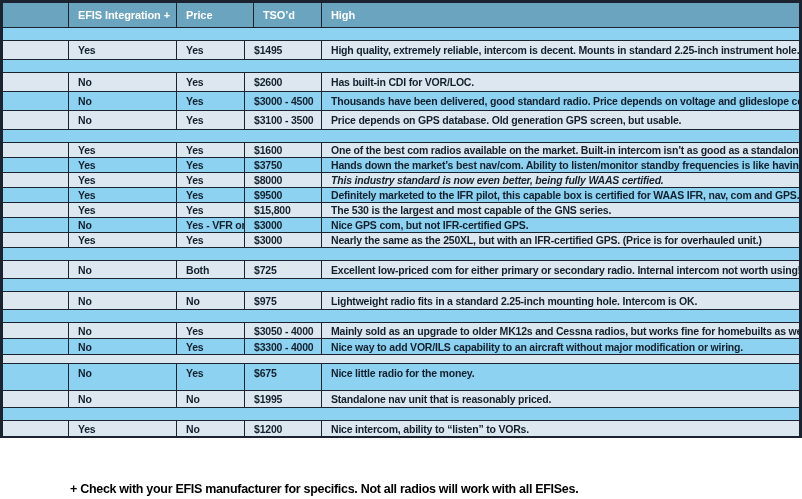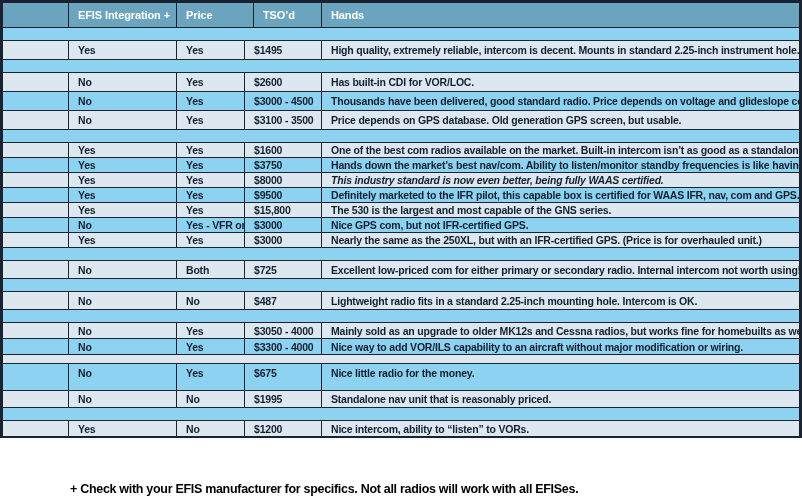--- a/index.html
+++ b/index.html
@@ -46,21 +46,21 @@
 </head>
 <body>
 
 <div class="wrap">
   <div class="grid-table" id="grid-table">
       <div class="row header" style="height: 25px; flex: 0 0 25px;">
         <div class="cell c0"></div>
         <div class="cell c1">EFIS Integration +</div>
         <div class="cell c3">Price</div>
         <div class="cell c2">TSO’d</div>
-        <div class="cell c4" style="white-space: nowrap;">Hands</div>
+        <div class="cell c4" style="white-space: nowrap;">High</div>
       </div>
       <div class="row sep blue" style="height: 13px; flex: 0 0 13px;"></div>
       <div class="row light" style="height: 19px; flex: 0 0 19px;">
         <div class="cell c0"></div>
         <div class="cell c1">Yes</div>
         <div class="cell c2">Yes</div>
         <div class="cell c3">$1495</div>
         <div class="cell c4" style="white-space: nowrap;">High quality, extremely reliable, intercom is decent.  Mounts in standard 2.25-inch instrument hole.</div>
       </div>
       <div class="row sep blue" style="height: 13px; flex: 0 0 13px;"></div>
@@ -141,21 +141,21 @@
         <div class="cell c1">No</div>
         <div class="cell c2">Both</div>
         <div class="cell c3">$725</div>
         <div class="cell c4" style="white-space: nowrap;">Excellent low-priced com for either primary or secondary radio.  Internal intercom not worth using!</div>
       </div>
       <div class="row sep blue" style="height: 13px; flex: 0 0 13px;"></div>
       <div class="row light" style="height: 18px; flex: 0 0 18px;">
         <div class="cell c0"></div>
         <div class="cell c1">No</div>
         <div class="cell c2">No</div>
-        <div class="cell c3">$487</div>
+        <div class="cell c3">$975</div>
         <div class="cell c4" style="white-space: nowrap;">Lightweight radio fits in a standard 2.25-inch mounting hole.  Intercom is OK.</div>
       </div>
       <div class="row sep blue" style="height: 13px; flex: 0 0 13px;"></div>
       <div class="row light" style="height: 16px; flex: 0 0 16px;">
         <div class="cell c0"></div>
         <div class="cell c1">No</div>
         <div class="cell c2">Yes</div>
         <div class="cell c3">$3050 - 4000</div>
         <div class="cell c4" style="white-space: nowrap;">Mainly sold as an upgrade to older MK12s and Cessna radios, but works fine for homebuilts as well.</div>
       </div>

